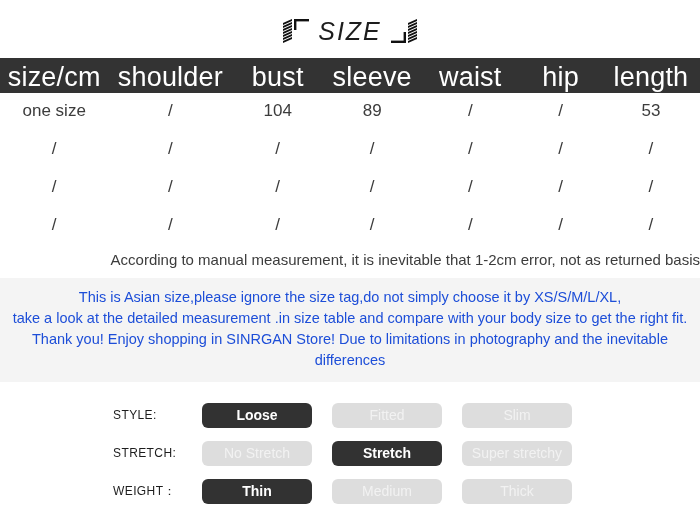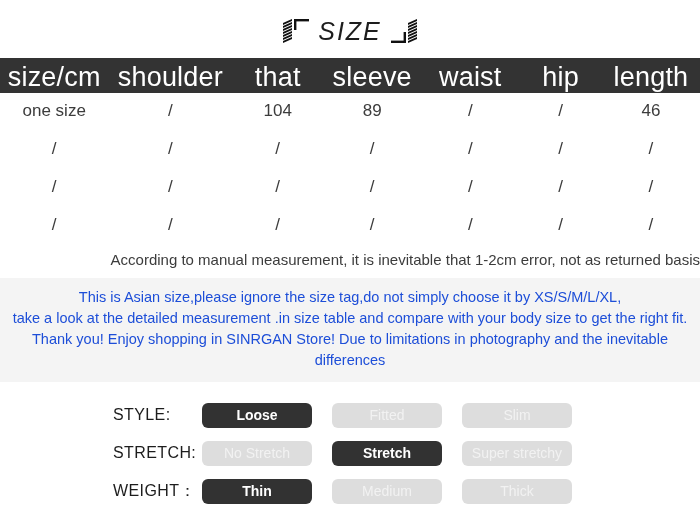--- a/index.html
+++ b/index.html
@@ -116,21 +116,21 @@
     background: #ffffff;
   }
   .attr-row {
     display: flex;
     align-items: center;
     height: 38px;
     padding-left: 113px;
   }
   .attr-label {
     width: 89px;
-    font-size: 16px;
+    font-size: 12px;
     color: #1d1d1d;
     letter-spacing: 0.4px;
     flex: 0 0 auto;
   }
   .chip {
     width: 110px;
     height: 25px;
     border-radius: 6px;
     display: flex;
     align-items: center;
@@ -187,36 +187,36 @@
       </svg>
     </div>
   </div>
 
   <div class="table-wrap">
     <table class="size-table">
       <thead>
         <tr>
           <th class="col-0">size/cm</th>
           <th class="col-1">shoulder</th>
-          <th class="col-2">that</th>
+          <th class="col-2">bust</th>
           <th class="col-3">sleeve</th>
           <th class="col-4">waist</th>
           <th class="col-5">hip</th>
           <th class="col-6">length</th>
         </tr>
       </thead>
       <tbody>
         <tr>
           <td class="col-0">one size</td>
           <td class="col-1">/</td>
           <td class="col-2">104</td>
           <td class="col-3">89</td>
           <td class="col-4">/</td>
           <td class="col-5">/</td>
-          <td class="col-6">46</td>
+          <td class="col-6">53</td>
         </tr>
         <tr>
           <td class="col-0">/</td>
           <td class="col-1">/</td>
           <td class="col-2">/</td>
           <td class="col-3">/</td>
           <td class="col-4">/</td>
           <td class="col-5">/</td>
           <td class="col-6">/</td>
         </tr>

